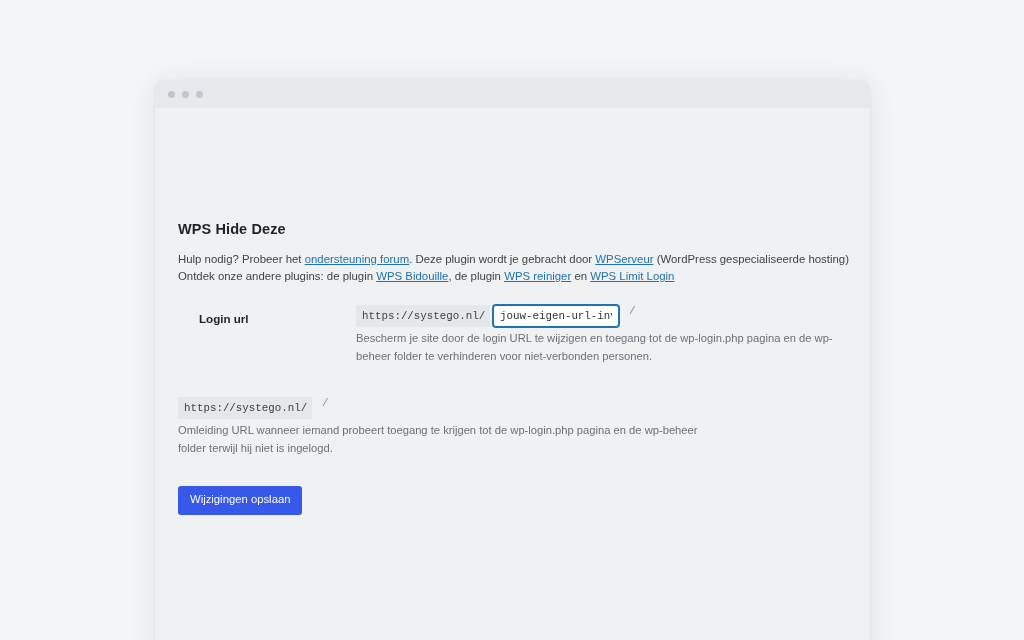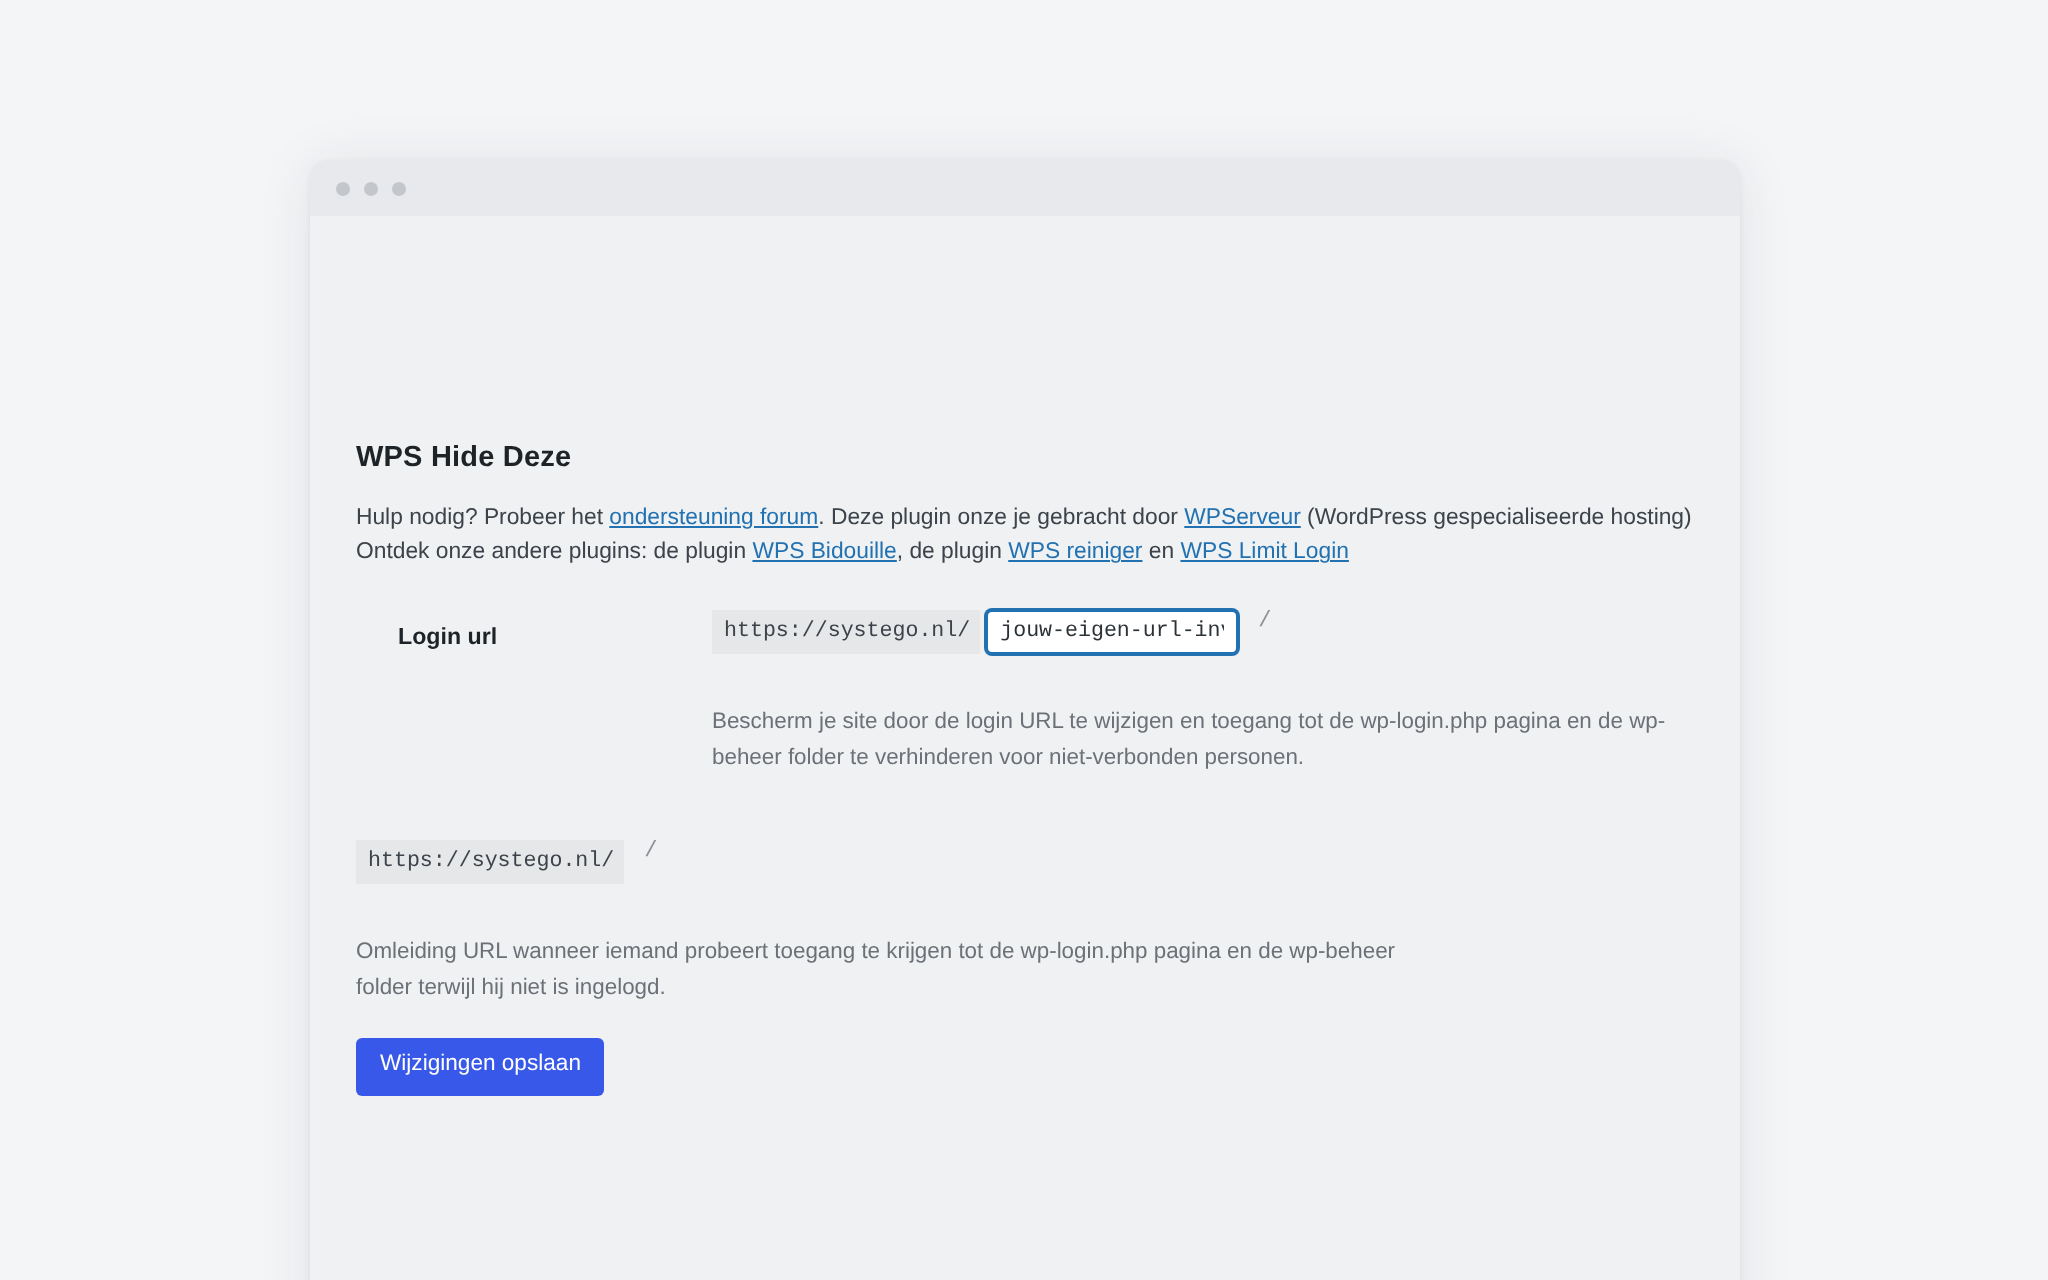--- a/index.html
+++ b/index.html
@@ -133,28 +133,28 @@
     font-family: "Liberation Mono", monospace;
     font-size: 11px;
     color: #8b9096;
     margin-left: 10px;
   }
 
   .field-desc {
     font-size: 11.2px;
     color: #6b7177;
     line-height: 1.62;
-    margin-top: 25px;
+    margin-top: 2px;
     max-width: 520px;
   }
 
   .spacer { height: 28px; }
 
   .submit-row {
-    margin-top: 16px;
+    margin-top: 29px;
   }
   .save-button {
     display: inline-block;
     background: #3858e9;
     color: #ffffff;
     font-family: "Liberation Sans", sans-serif;
     font-size: 11.3px;
     line-height: 1;
     border: none;
     border-radius: 3px;
@@ -173,21 +173,21 @@
     <span class="dot"></span>
   </div>
 
   <div class="viewport">
 
     <div class="content">
 
       <h1 class="page-title">WPS Hide Deze</h1>
 
       <p class="intro">
-        <span>Hulp nodig? Probeer het </span><a href="#">ondersteuning forum</a><span>. Deze plugin onze je gebracht door </span><a href="#">WPServeur</a><span> (WordPress gespecialiseerde hosting)</span><br>
+        <span>Hulp nodig? Probeer het </span><a href="#">ondersteuning forum</a><span>. Deze plugin wordt je gebracht door </span><a href="#">WPServeur</a><span> (WordPress gespecialiseerde hosting)</span><br>
         <span>Ontdek onze andere plugins: de plugin </span><a href="#">WPS Bidouille</a><span>, de plugin </span><a href="#">WPS reiniger</a><span> en </span><a href="#">WPS Limit Login</a>
       </p>
 
       <div class="form-row">
         <div class="row-label">Login url</div>
         <div class="row-field">
           <div class="url-line">
             <span class="url-prefix">https://systego.nl/</span>
             <input class="url-input focused" type="text" value="jouw-eigen-url-invoeren" style="">
             <span class="url-suffix">/</span>

